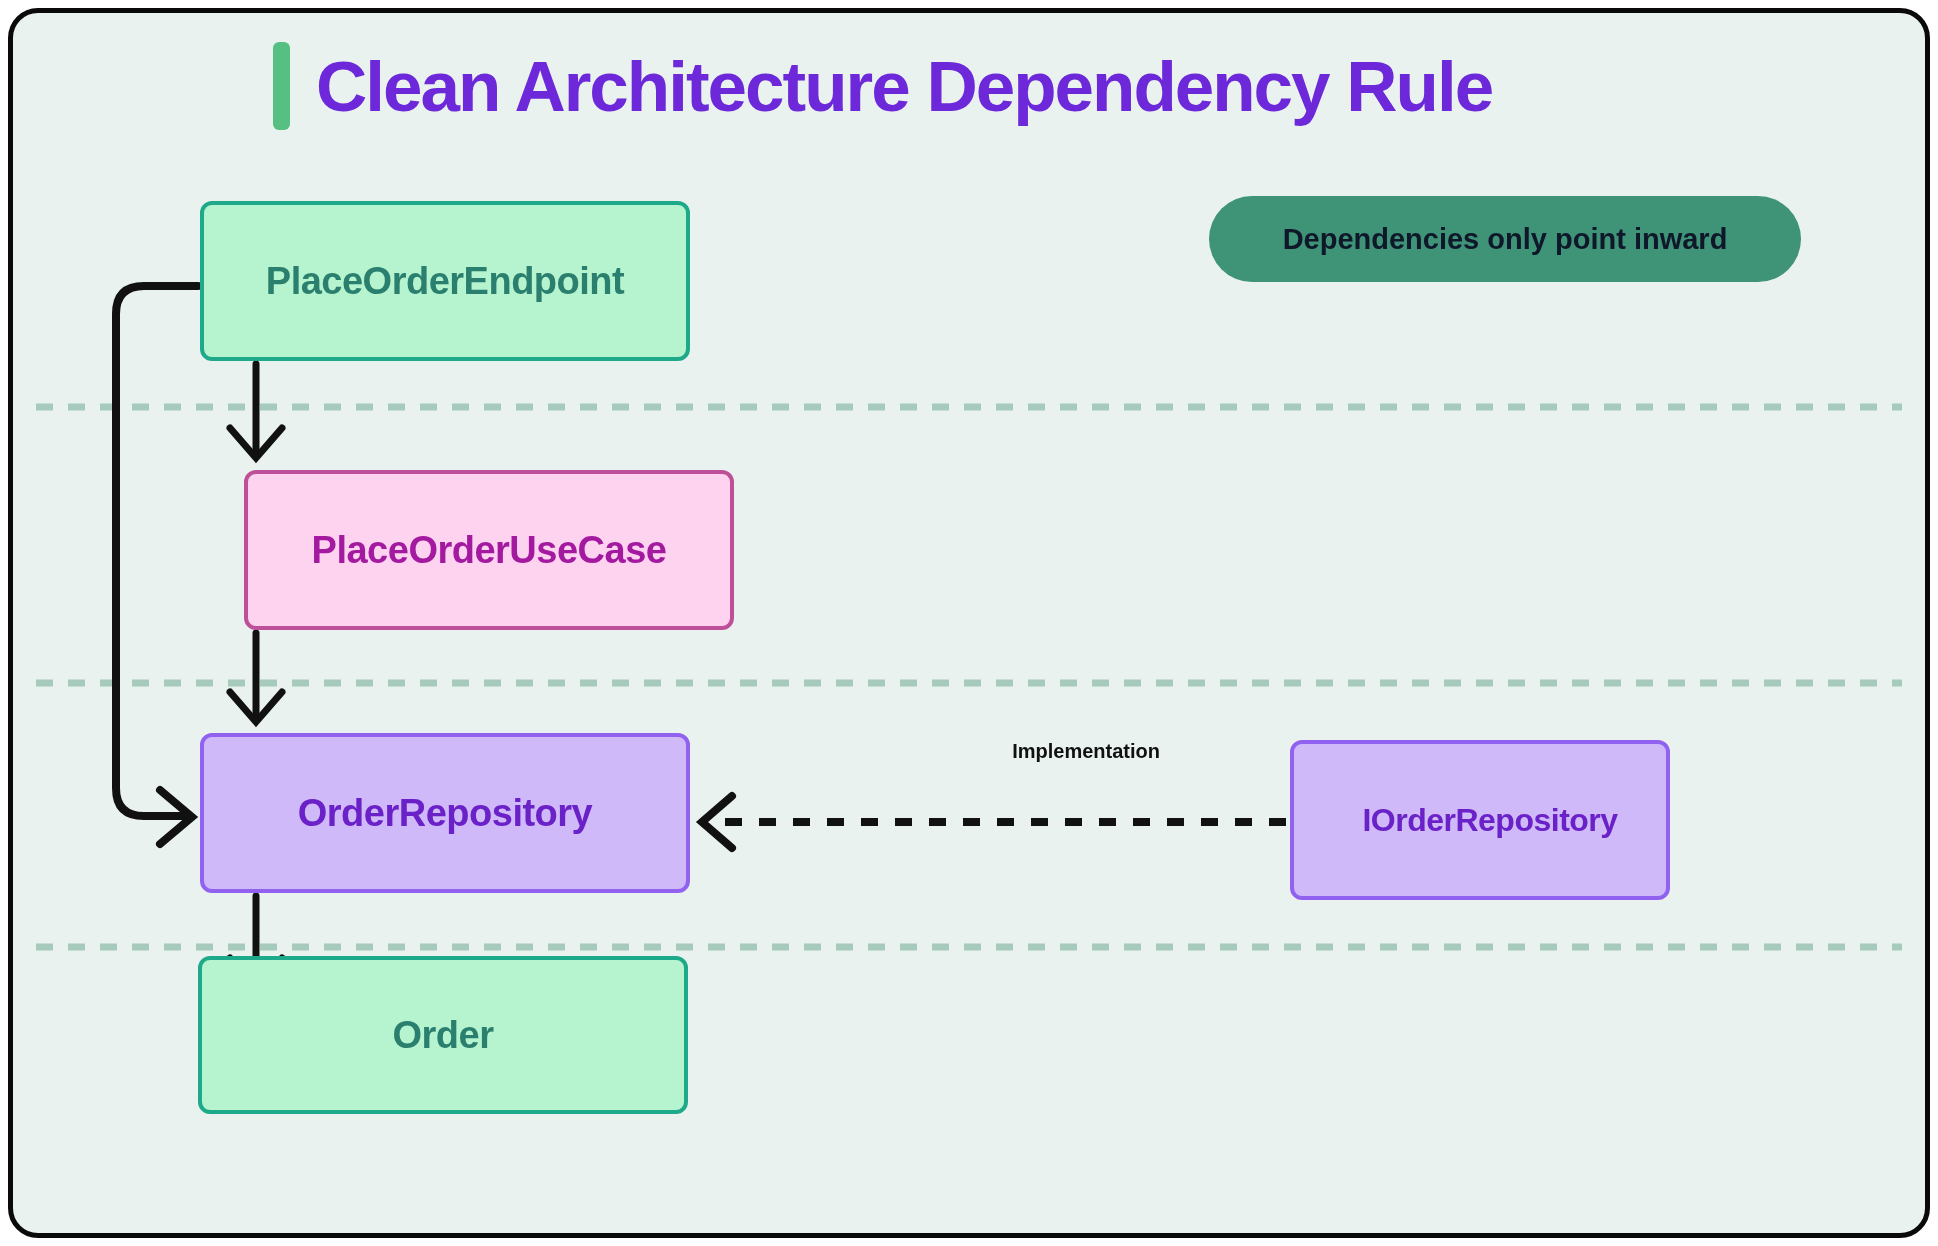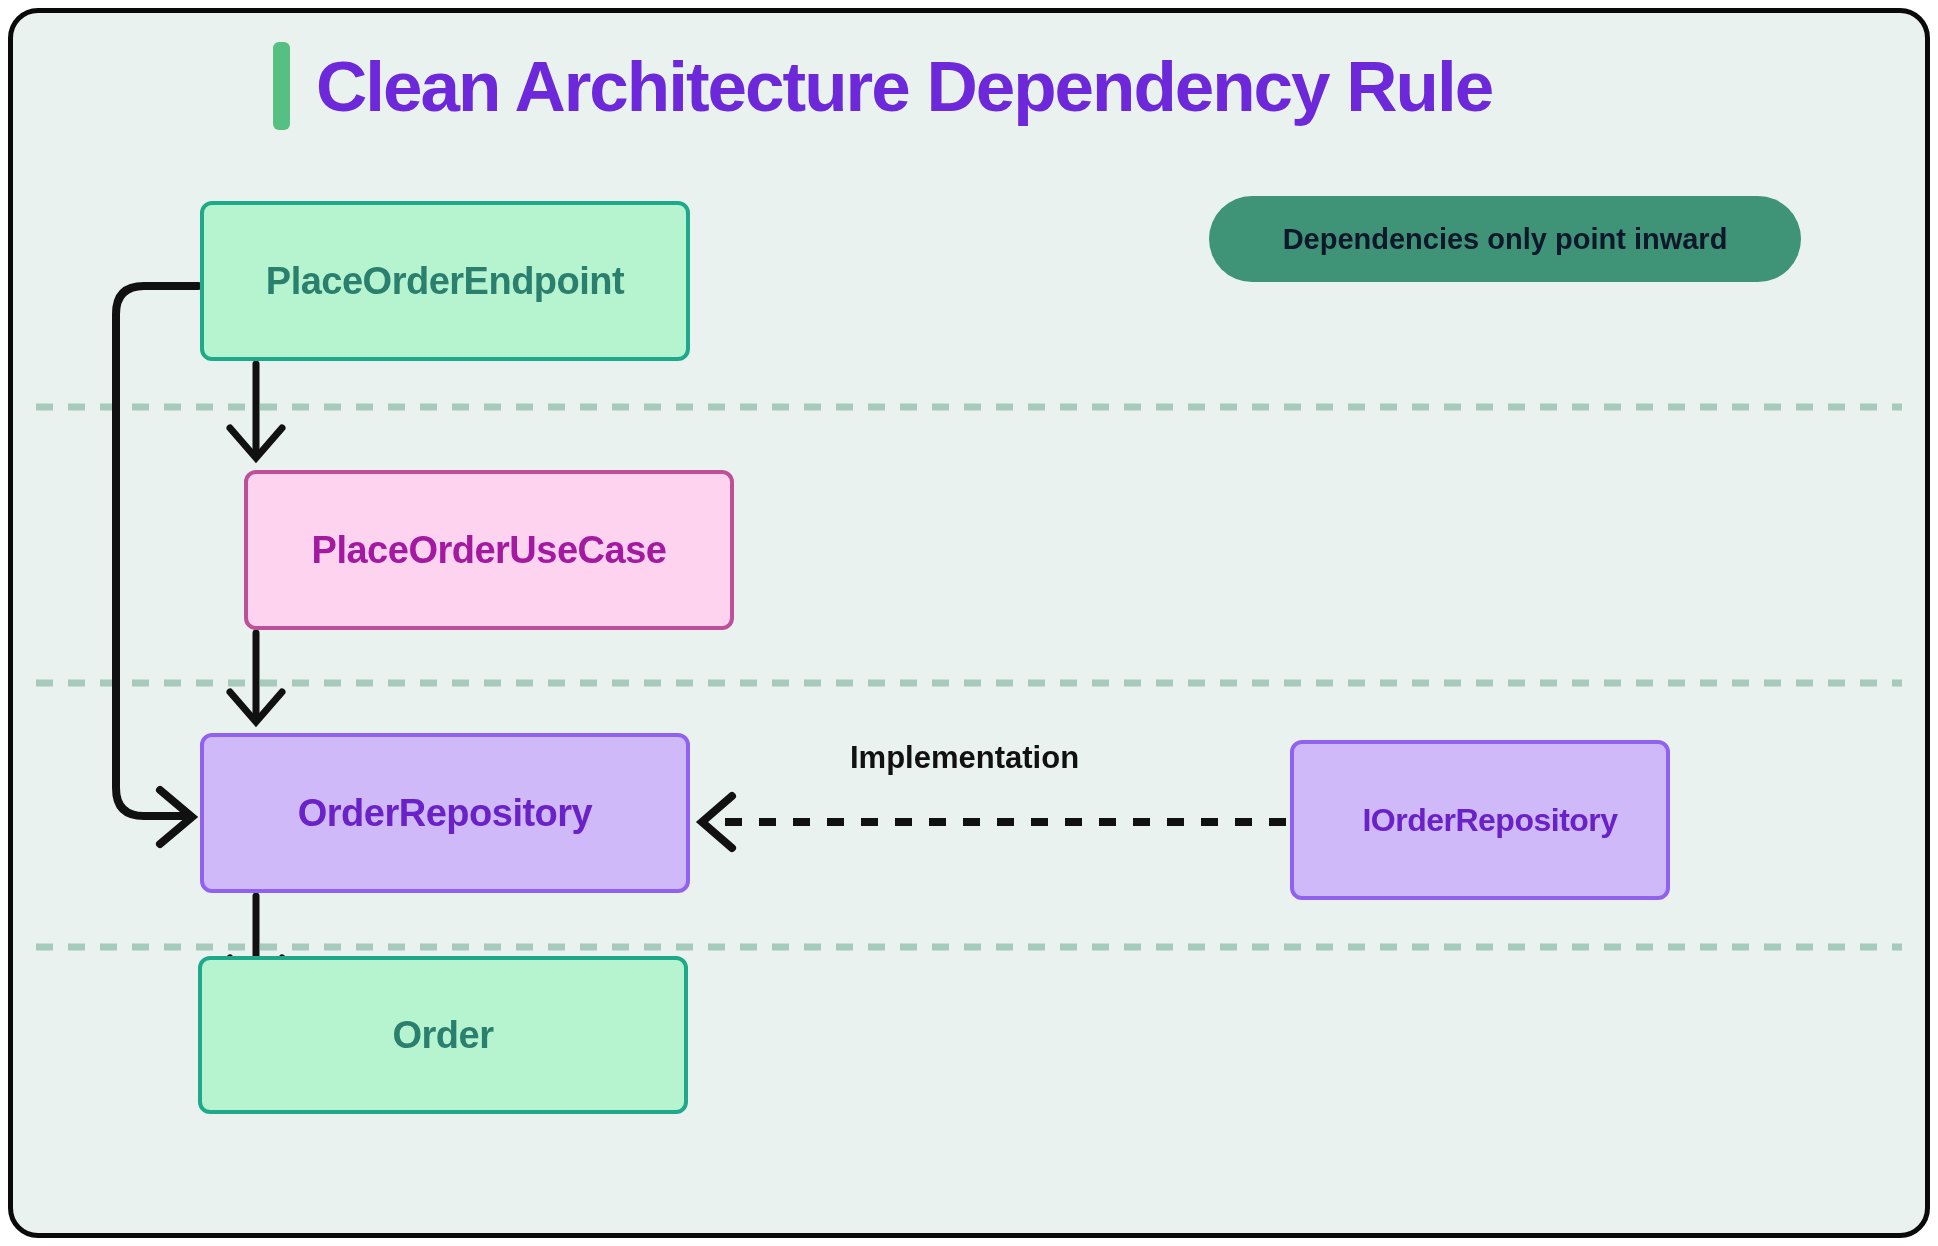--- a/index.html
+++ b/index.html
@@ -28,22 +28,22 @@
   }
   .node.green{background:#b5f4ce;border-color:#1ea98a;color:#2a7f6e;}
   .node.pink{background:#fed3f0;border-color:#bd5098;color:#a3199f;}
   .node.purple{background:#cfb9f8;border-color:#9162ef;color:#6b21c8;}
   #n-endpoint{left:200px;top:201px;width:490px;height:160px;}
   #n-usecase{left:200px;top:470px;width:490px;height:160px;margin-left:44px;}
   #n-orderrepo{left:200px;top:733px;width:490px;height:160px;}
   #n-order{left:198px;top:956px;width:490px;height:158px;text-align:center;}
   #n-iorderrepo{left:1290px;top:740px;width:380px;height:160px;font-size:32px;padding-left:20px;}
   .edge-label{
-    position:absolute;left:850px;top:740px;width:310px;text-align:left;
-    font-size:31px;font-weight:bold;color:#111111;
+    position:absolute;left:850px;top:740px;width:310px;text-align:right;
+    font-size:20px;font-weight:bold;color:#111111;
   }
   svg.connectors{position:absolute;left:0;top:0;width:1938px;height:1246px;pointer-events:none;}
 </style>
 </head>
 <body>
 
 <div class="stage">
   <div class="card"></div>
 
   <svg class="connectors" viewBox="0 0 1938 1246">

